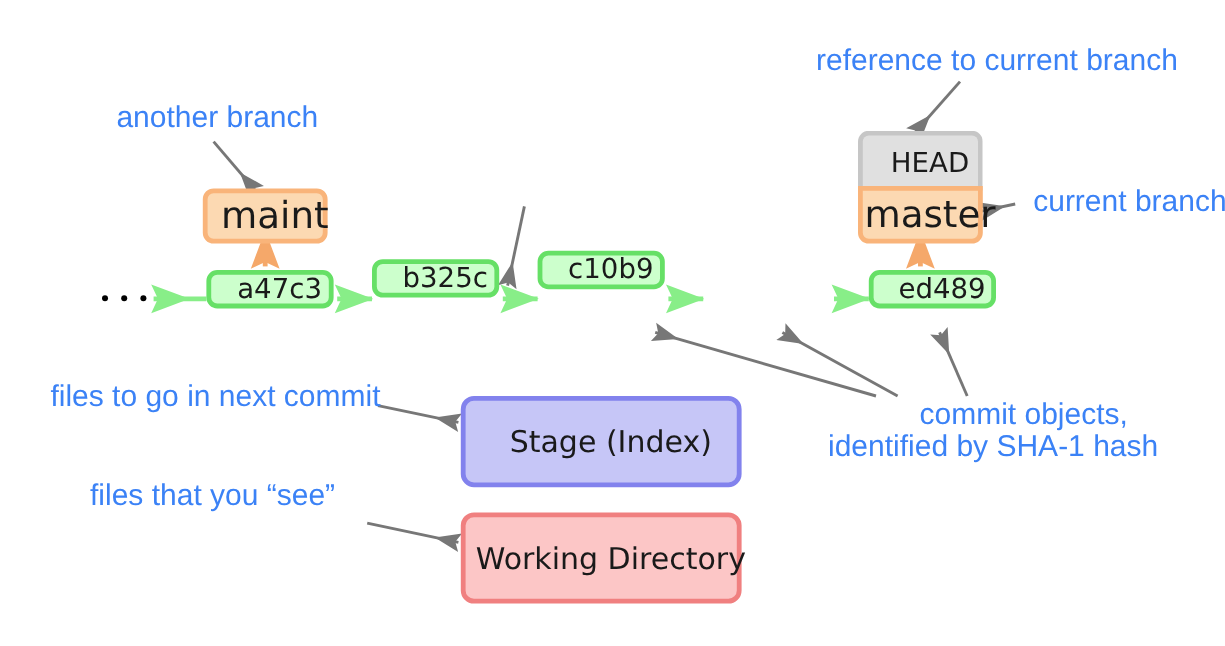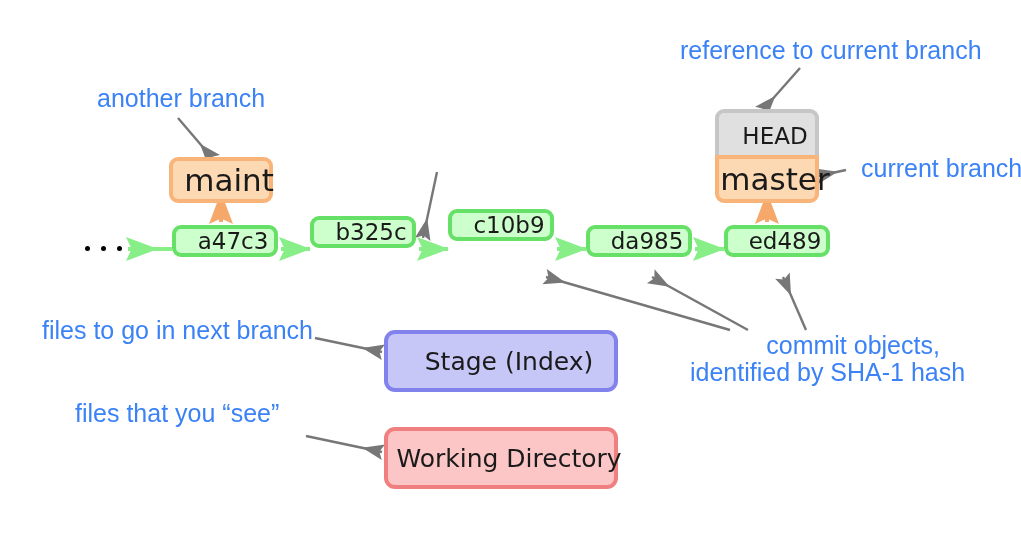--- a/index.html
+++ b/index.html
@@ -63,21 +63,21 @@
   }
   .master-box {
     width: 104px;
     height: 48px;
     border: 4px solid #f9b47a;
     background: #fcd9b2;
     border-radius: 0 0 9px 9px;
     font-size: 31px;
   }
   .area-box {
-    height: 62px;
+    height: 76px;
     border-radius: 11px;
     font-size: 25px;
   }
   .stage {
     width: 234px;
     border: 4px solid #8282ed;
     background: #c6c6f7;
   }
   .workdir {
     width: 234px;
@@ -154,39 +154,38 @@
 
   <div class="ellipsis" style="left:85px; top:246px;">
     <i></i>
       <i></i>
       <i></i>
   </div>
 
   <div class="node commit" style="left:172px; top:225px;">a47c3</div>
   <div class="node commit" style="left:310px; top:216px;">b325c</div>
   <div class="node commit" style="left:448px; top:209px;">c10b9</div>
-  <div class="node commit" style="left:586px; top:225px;">da985</div>
   <div class="node commit" style="left:724px; top:225px;">ed489</div>
 
   <div class="node branch" style="left:169px; top:157px;">maint</div>
 
   <div class="node head-box" style="left:715px; top:109px;">HEAD</div>
   <div class="node master-box" style="left:715px; top:155px;">master</div>
 
   <div class="node area-box stage" style="left:384px; top:330px;">Stage (Index)</div>
   <div class="node area-box workdir" style="left:384px; top:427px;">Working Directory</div>
 
   <div class="label" style="left:97px; top:85px;">another branch</div>
 
 
   <div class="label" style="left:680px; top:37px;">reference to current branch</div>
 
   <div class="label" style="left:861px; top:155px;">current branch</div>
 
-  <div class="label" style="left:42px; top:317px;">files to go in next branch</div>
+  <div class="label" style="left:42px; top:317px;">files to go in next commit</div>
 
   <div class="label" style="left:75px; top:400px;">files that you “see”</div>
 
   <div class="label two-line" style="left:741px; top:332px;text-align:center;">
     <div>commit objects,</div>
     <div style="margin-left:-51px;">identified by SHA-1 hash</div>
   </div>
 
 </div>
 

